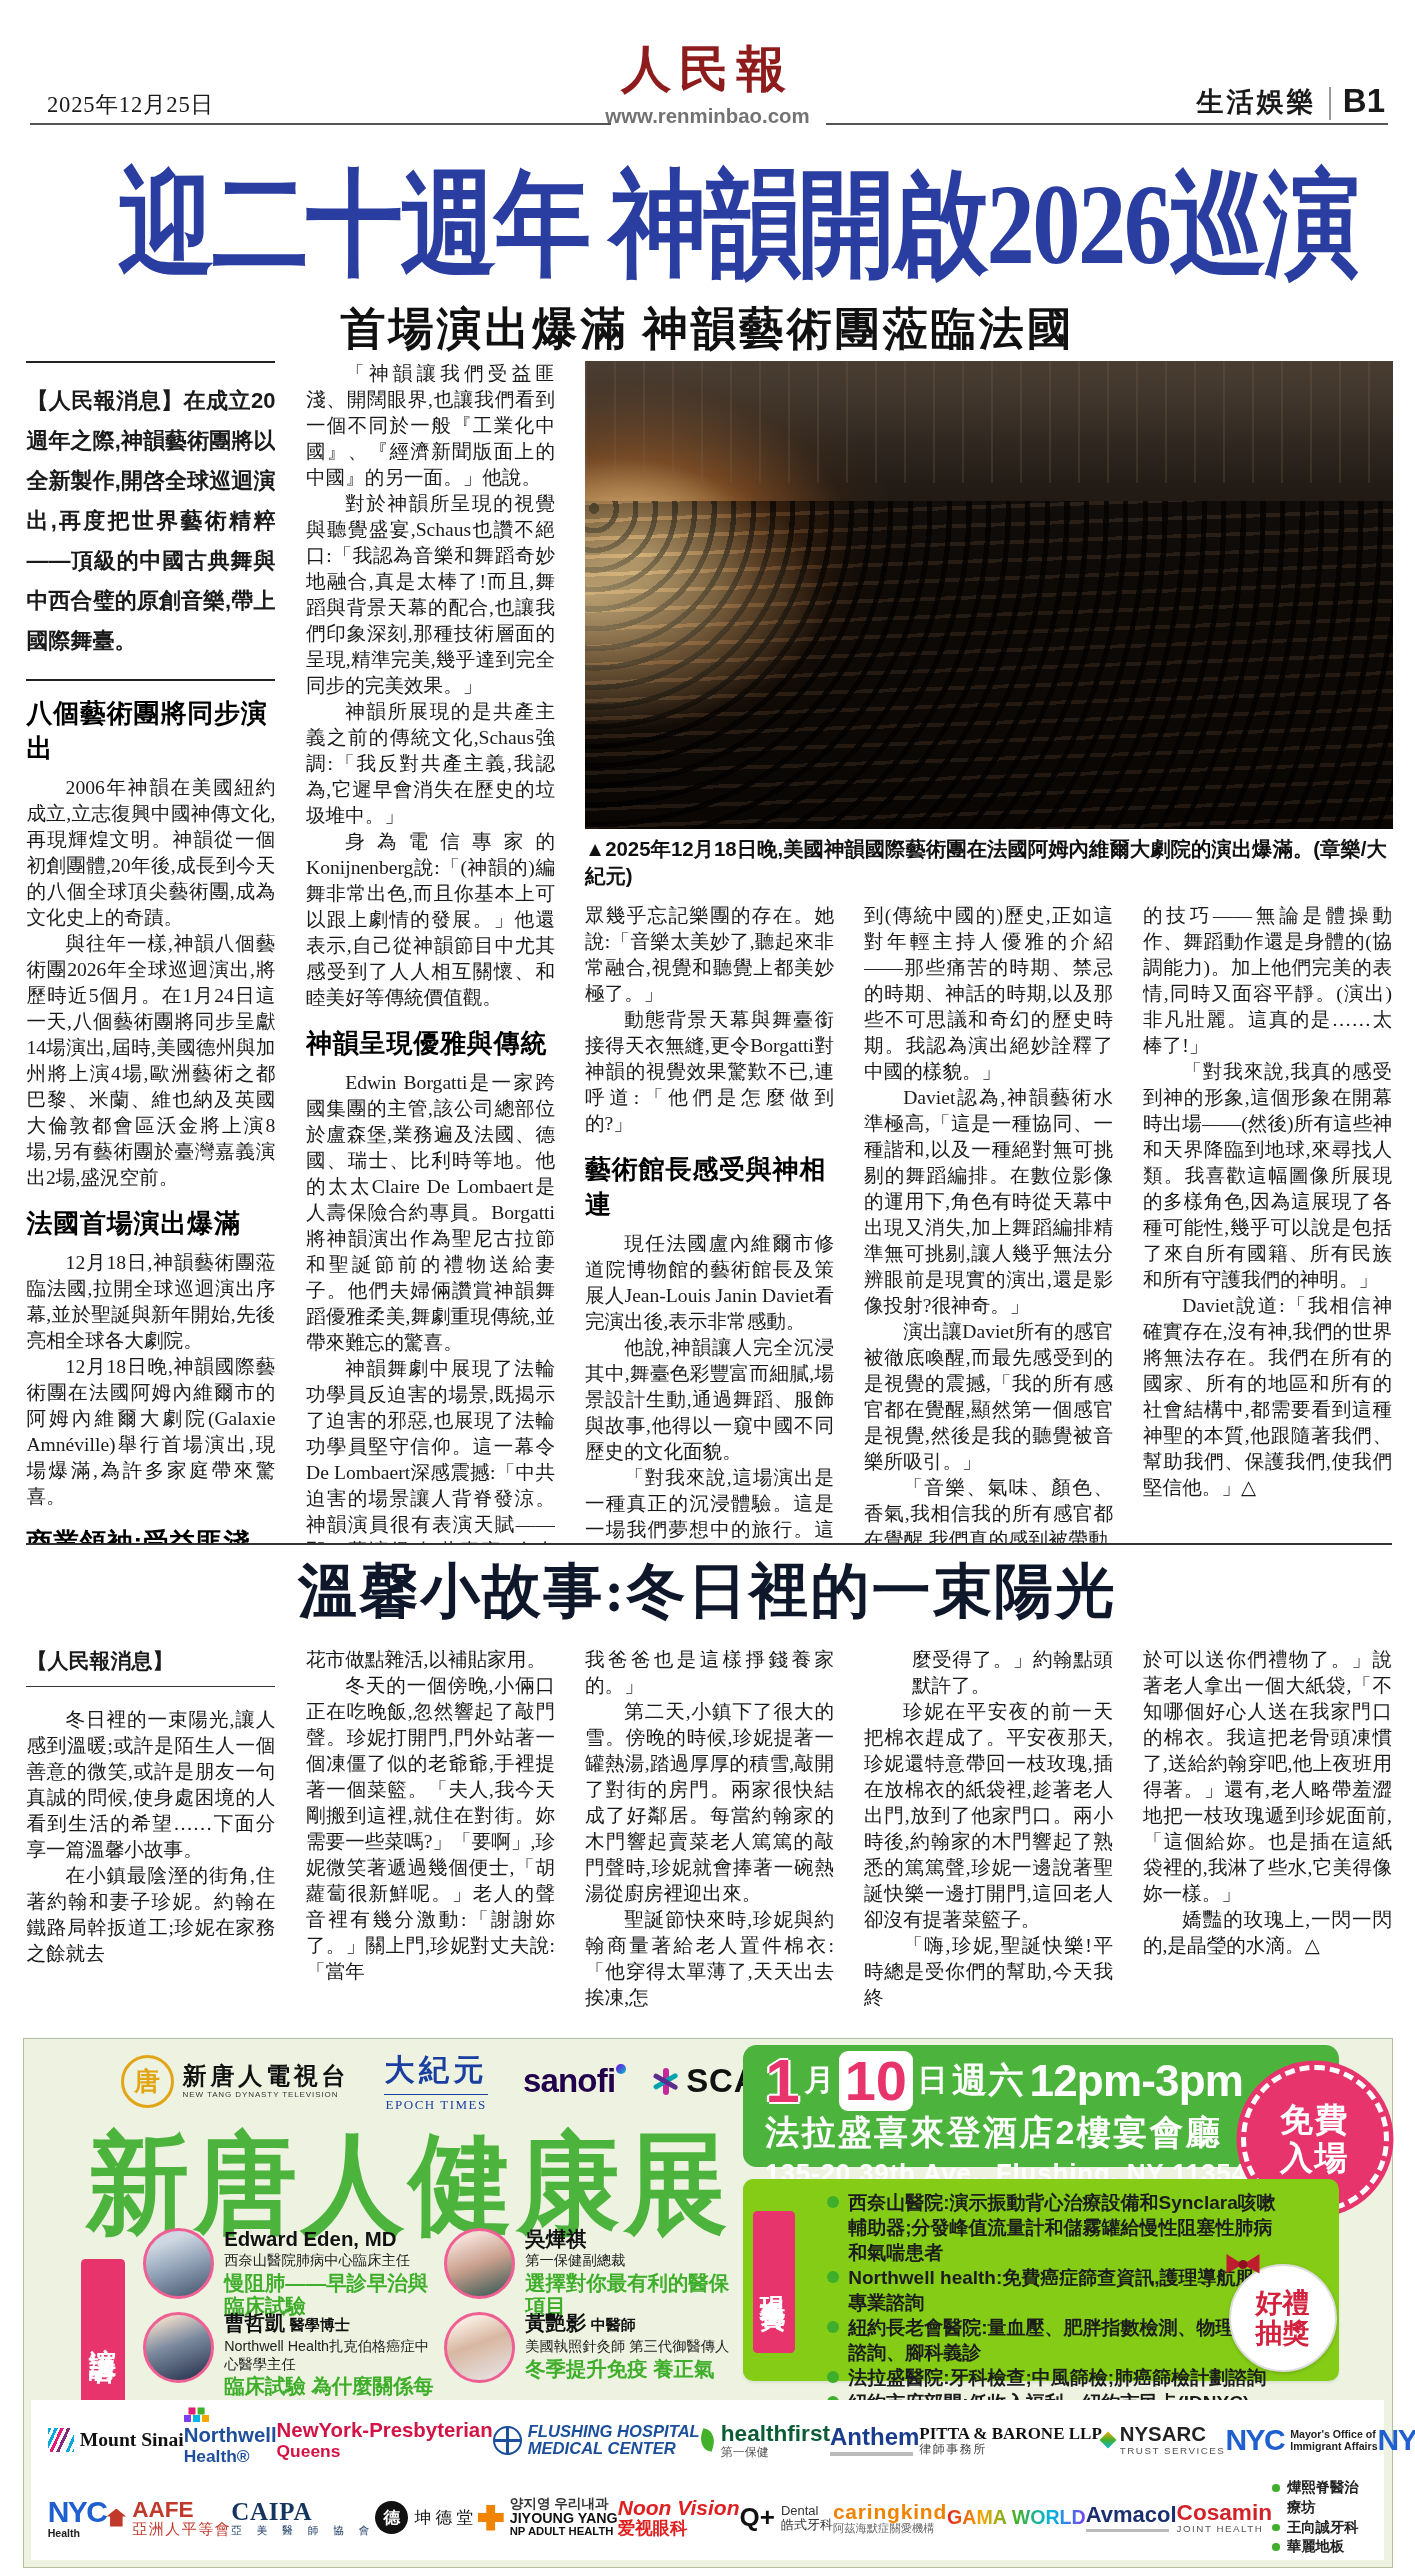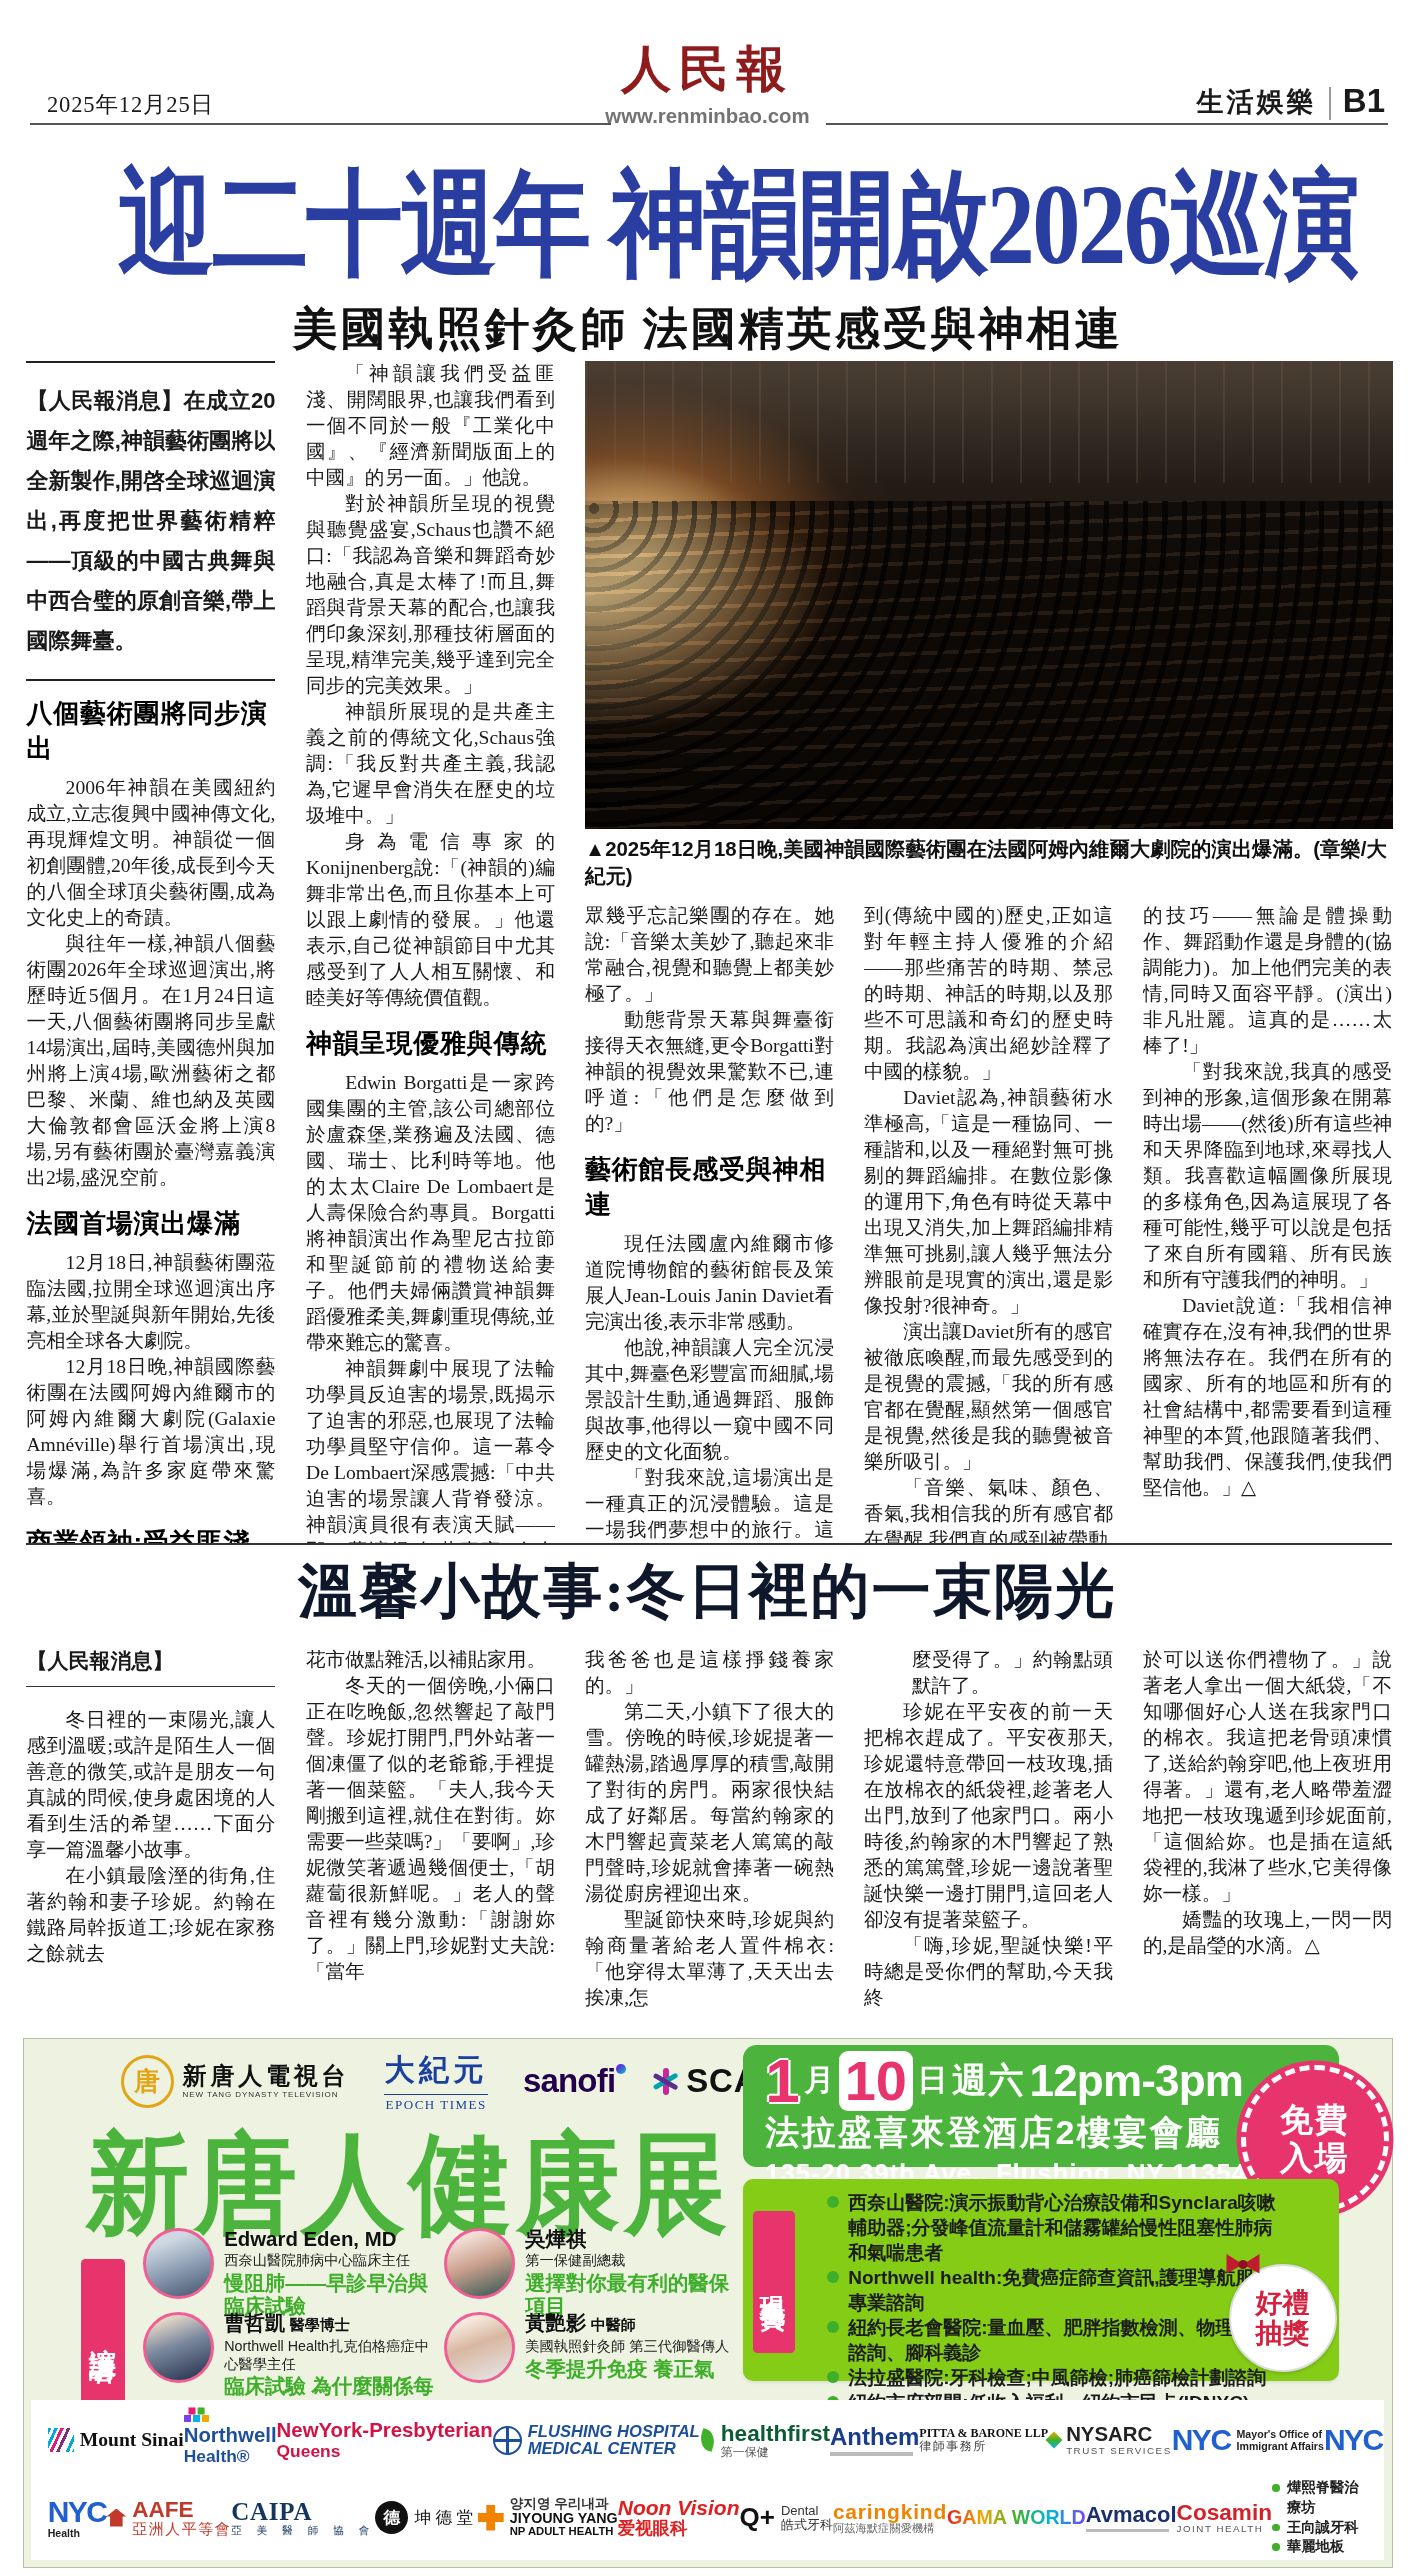--- a/index.html
+++ b/index.html
@@ -150,21 +150,21 @@
   .nyp2{font-weight:700;font-size:17.4px;color:#d31245;}
   .globe{width:29px;height:29px;border-radius:50%;border:2.3px solid #1b4f9c;box-sizing:border-box;
      background:linear-gradient(transparent 45%,#1b4f9c 45% 55%,transparent 55%),
                 linear-gradient(90deg,transparent 45%,#1b4f9c 45% 55%,transparent 55%);}
   .fh-tx{font-style:italic;font-weight:800;font-size:16.6px;color:#1b4f9c;}
   .leaf{width:15px;height:19.6px;background:#43b02a;border-radius:0 80% 0 80%;transform:rotate(18deg);}
   .hf-tx{font-weight:800;font-size:22.6px;color:#0b5c34;}
   .hf-sub{font-size:12px;color:#555;}
   .anthem{font-weight:800;font-size:24px;color:#1a3c8f;}
   .grayline{height:3.8px;width:83px;background:#bbb;margin-top:3px;}
-  .pitta{font-weight:800;font-size:12px;color:#111;font-family:"Liberation Serif",serif;}
+  .pitta{font-weight:800;font-size:17px;color:#111;font-family:"Liberation Serif",serif;}
   .pitta-sub{font-size:12px;color:#444;letter-spacing:1.5px;}
   .dia{width:12px;height:12px;transform:rotate(45deg);background:linear-gradient(135deg,#f2a900,#43b02a 50%,#00b5e2);}
   .nysarc{font-weight:800;font-size:20.4px;color:#222;}
   .nysarc-sub{font-size:9.8px;letter-spacing:1.5px;color:#555;}
   .nyc{font-weight:900;font-size:30px;color:#1f5fd0;letter-spacing:-1.5px;font-family:"Liberation Sans",sans-serif;}
   .nyc-sub{font-size:10.6px;font-weight:700;color:#222;line-height:12px;}
   .aafe-ic{width:19.6px;height:18px;background:#c0392b;
      clip-path:polygon(50% 0,100% 45%,82% 45%,82% 100%,18% 100%,18% 45%,0 45%);}
   .aafe{font-weight:800;font-size:22.6px;color:#c0392b;}
   .aafe-sub{font-size:15px;color:#c0392b;letter-spacing:1.5px;}
@@ -207,21 +207,21 @@
   </div>
   <div class="hdr-sec">
     <span class="s">生活娛樂</span>
     <span class="bar"></span>
     <span class="pn">B1</span>
   </div>
 
   <div class="headline1">
     <span class="sq">迎二十週年 神韻開啟2026巡演</span>
   </div>
-  <div class="headline2">美國執照針灸師 法國精英感受與神相連</div>
+  <div class="headline2">首場演出爆滿 神韻藝術團蒞臨法國</div>
 
   <div class="col" style="left:26.4px;top:361px;height:1182px;">
     <div class="lead">
       <p>【人民報消息】在成立20週年之際,神韻藝術團將以全新製作,開啓全球巡迴演出,再度把世界藝術精粹——頂級的中國古典舞與中西合璧的原創音樂,帶上國際舞臺。</p>
     </div>
     <h3>八個藝術團將同步演出</h3>
     <p>2006年神韻在美國紐約成立,立志復興中國神傳文化,再現輝煌文明。神韻從一個初創團體,20年後,成長到今天的八個全球頂尖藝術團,成為文化史上的奇蹟。</p>
     <p>與往年一樣,神韻八個藝術團2026年全球巡迴演出,將歷時近5個月。在1月24日這一天,八個藝術團將同步呈獻14場演出,屆時,美國德州與加州將上演4場,歐洲藝術之都巴黎、米蘭、維也納及英國大倫敦都會區沃金將上演8場,另有藝術團於臺灣嘉義演出2場,盛況空前。</p>
     <h3>法國首場演出爆滿</h3>
     <p>12月18日,神韻藝術團蒞臨法國,拉開全球巡迴演出序幕,並於聖誕與新年開始,先後亮相全球各大劇院。</p>

